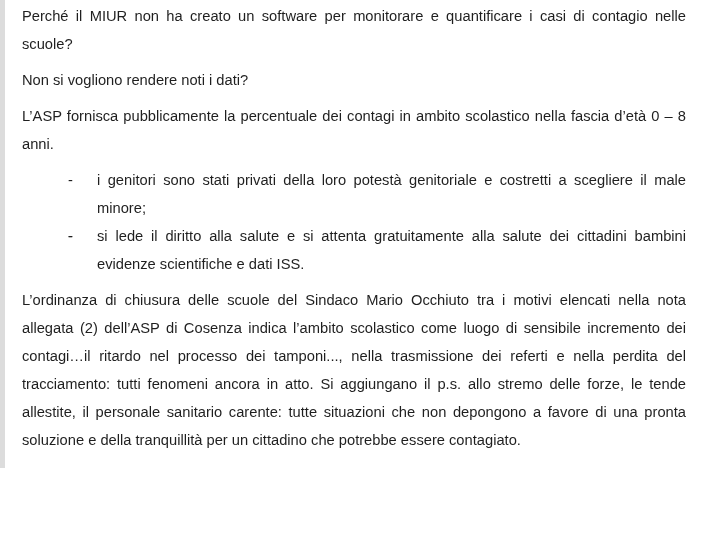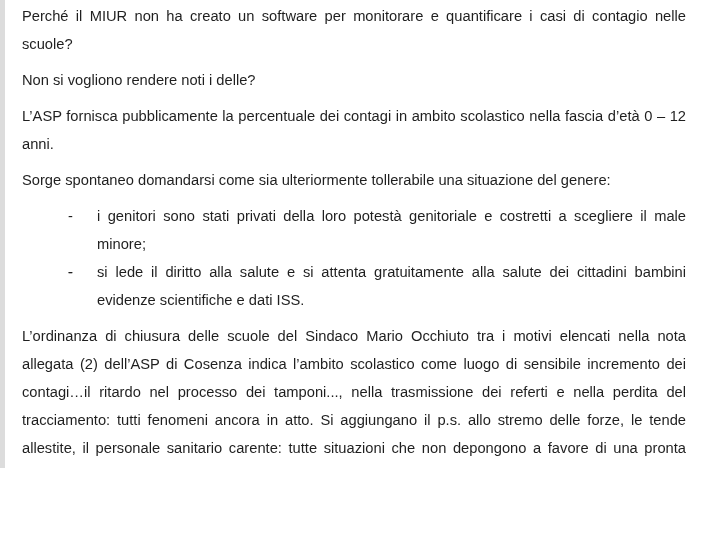--- a/index.html
+++ b/index.html
@@ -54,25 +54,24 @@
 </style>
 </head>
 <body>
 
 <div class="page">
   <div class="page-edge"></div>
   <div class="content">
 
     <p class="para">Perché il MIUR non ha creato un software per monitorare e quantificare i casi di contagio nelle scuole?</p>
 
-    <p class="para">Non si vogliono rendere noti i delle?</p>
+    <p class="para">Non si vogliono rendere noti i dati?</p>
 
-    <p class="para">L’ASP fornisca pubblicamente la percentuale dei contagi in ambito scolastico nella fascia d’età 0 – 12 anni.</p>
+    <p class="para">L’ASP fornisca pubblicamente la percentuale dei contagi in ambito scolastico nella fascia d’età 0 – 8 anni.</p>
 
-    <p class="para">Sorge spontaneo domandarsi come sia ulteriormente tollerabile una situazione del genere:</p>
 
     <ul class="bullets">
       <li class="bullet">
         <span class="dash">-</span>
         <span>i genitori sono stati privati della loro potestà genitoriale e costretti a scegliere il male minore;</span>
       </li>
       <li class="bullet">
         <span class="dash">-</span>
       </li>
       <li class="bullet">

